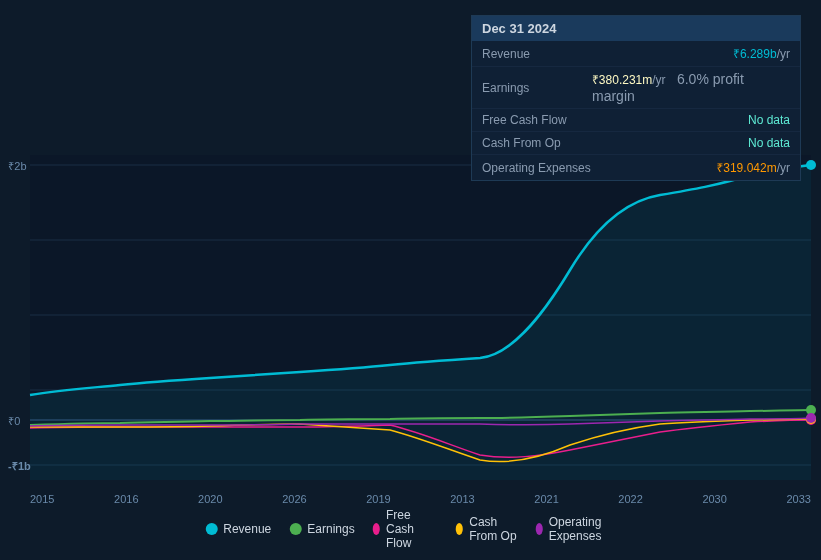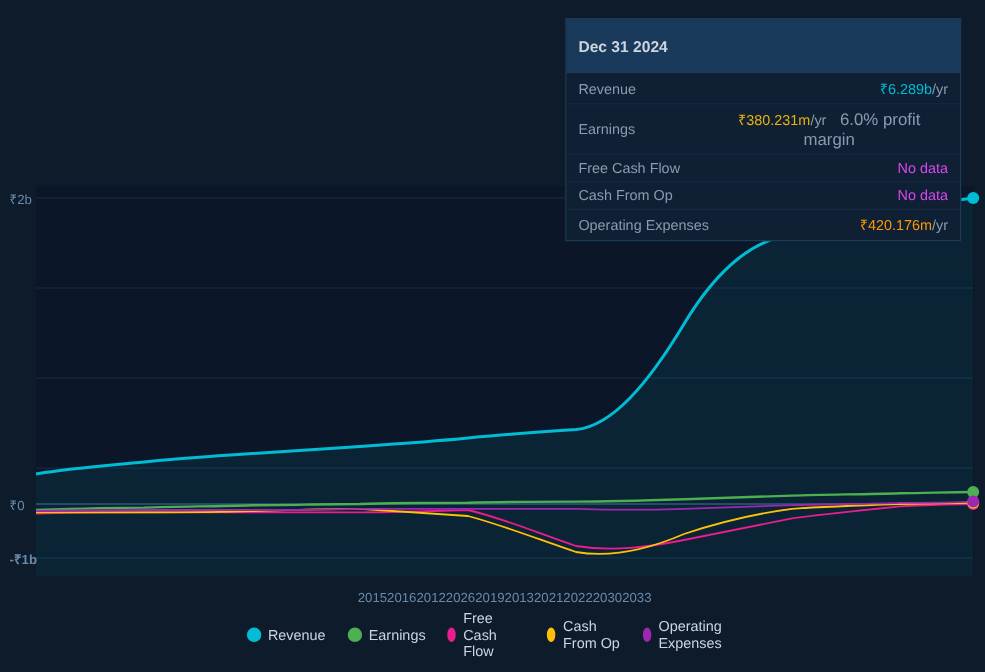--- a/index.html
+++ b/index.html
@@ -25,21 +25,21 @@
       top: 15px;
       right: 20px;
       width: 330px;
       background: #0f2035;
       border: 1px solid #1e3a55;
       z-index: 10;
     }
 
     .tooltip-header {
       background: #1a3a5c;
-      padding: 15px 10px;
+      padding: 5px 10px;
       font-size: 13px;
       font-weight: bold;
       color: #cdd6e0;
     }
 
     .tooltip-row {
       display: flex;
       justify-content: space-between;
       align-items: center;
       padding: 4px 10px;
@@ -51,25 +51,25 @@
       border-bottom: none;
     }
 
     .tooltip-label {
       color: #8a9bb0;
       min-width: 110px;
     }
 
     .tooltip-value {
       color: #cdd6e0;
-      text-align: center;
+      text-align: left;
     }
 
     .tooltip-value.cyan { color: #00bcd4; }
-    .tooltip-value.muted { color: #d946ef; }
+    .tooltip-value.muted { color: #5eead4; }
 
     .profit-margin {
       color: #8a9bb0;
       font-size: 14px;
       margin-left: 8px;
     }
 
     
     .y-label {
       position: absolute;
@@ -78,21 +78,21 @@
       color: #6a8aaa;
     }
 
     
     .x-labels {
       position: absolute;
       bottom: 55px;
       left: 30px;
       right: 10px;
       display: flex;
-      justify-content: center;
+      justify-content: space-between;
     }
 
     .x-label {
       font-size: 11px;
       color: #6a8aaa;
     }
 
     
     .legend {
       position: absolute;
@@ -165,21 +165,21 @@
     <circle cx="811" cy="418" r="5" fill="#9c27b0"></circle>
   </svg>
 
   <div class="y-label" style="top: 158px;">₹2b</div>
   <div class="y-label" style="top: 413px;">₹0</div>
   <div class="y-label" style="top: 458px; font-weight: bold;">-₹1b</div>
 
   <div class="x-labels">
     <span class="x-label">2015</span>
     <span class="x-label">2016</span>
-    <span class="x-label">2012</span>
+    <span class="x-label">2020</span>
     <span class="x-label">2026</span>
     <span class="x-label">2019</span>
     <span class="x-label">2013</span>
     <span class="x-label">2021</span>
     <span class="x-label">2022</span>
     <span class="x-label">2030</span>
     <span class="x-label">2033</span>
   </div>
 
   <div class="tooltip-box">
@@ -188,39 +188,39 @@
     <div class="tooltip-row">
       <span class="tooltip-label">Revenue</span>
       <span class="tooltip-value cyan">
         <span>₹6.289b</span><span style="color:#8a9bb0">/yr</span>
       </span>
     </div>
 
     <div class="tooltip-row">
       <span class="tooltip-label">Earnings</span>
       <span class="tooltip-value">
-        <span style="color:#eab308">₹380.231m</span><span style="color:#8a9bb0">/yr</span>
+        <span style="color:#fef9c3">₹380.231m</span><span style="color:#8a9bb0">/yr</span>
         <span class="profit-margin">6.0% profit margin</span>
       </span>
     </div>
 
     <div class="tooltip-row">
       <span class="tooltip-label">Free Cash Flow</span>
       <span class="tooltip-value muted">No data</span>
     </div>
 
     <div class="tooltip-row">
       <span class="tooltip-label">Cash From Op</span>
       <span class="tooltip-value muted">No data</span>
     </div>
 
     <div class="tooltip-row">
       <span class="tooltip-label">Operating Expenses</span>
       <span class="tooltip-value">
-        <span style="color:#ff9800">₹420.176m</span><span style="color:#8a9bb0">/yr</span>
+        <span style="color:#ff9800">₹319.042m</span><span style="color:#8a9bb0">/yr</span>
       </span>
     </div>
   </div>
 
   <div class="legend">
     <div class="legend-item">
       <div class="legend-dot" style="background:#00bcd4;"></div>
       <span>Revenue</span>
     </div>
     <div class="legend-item">

